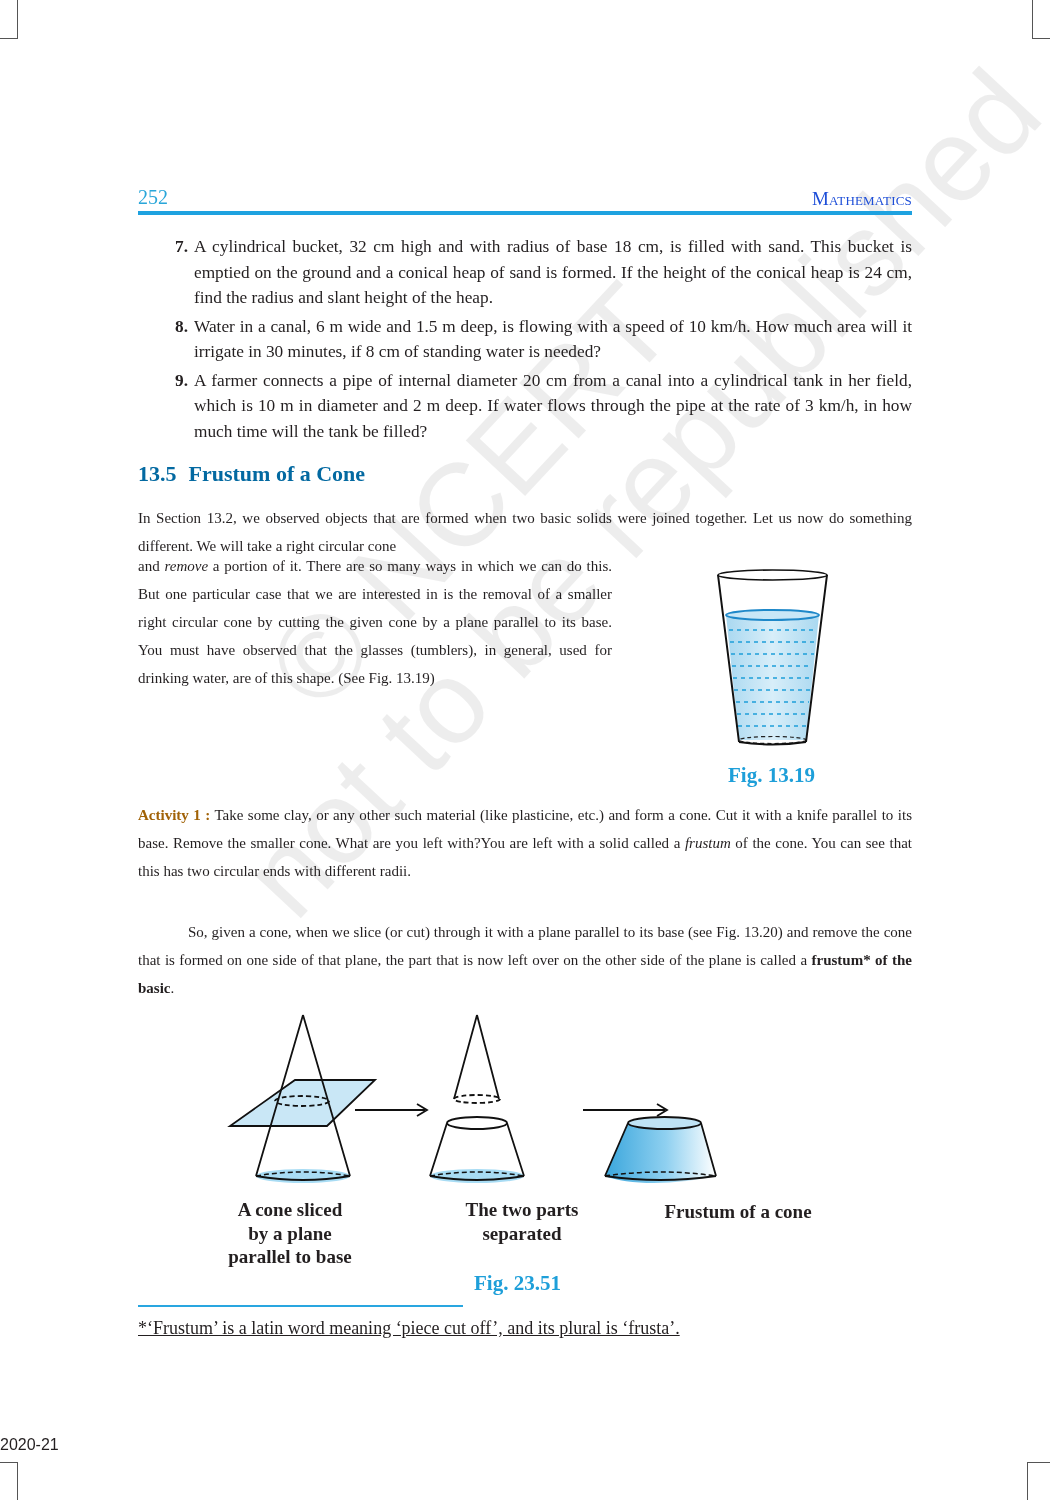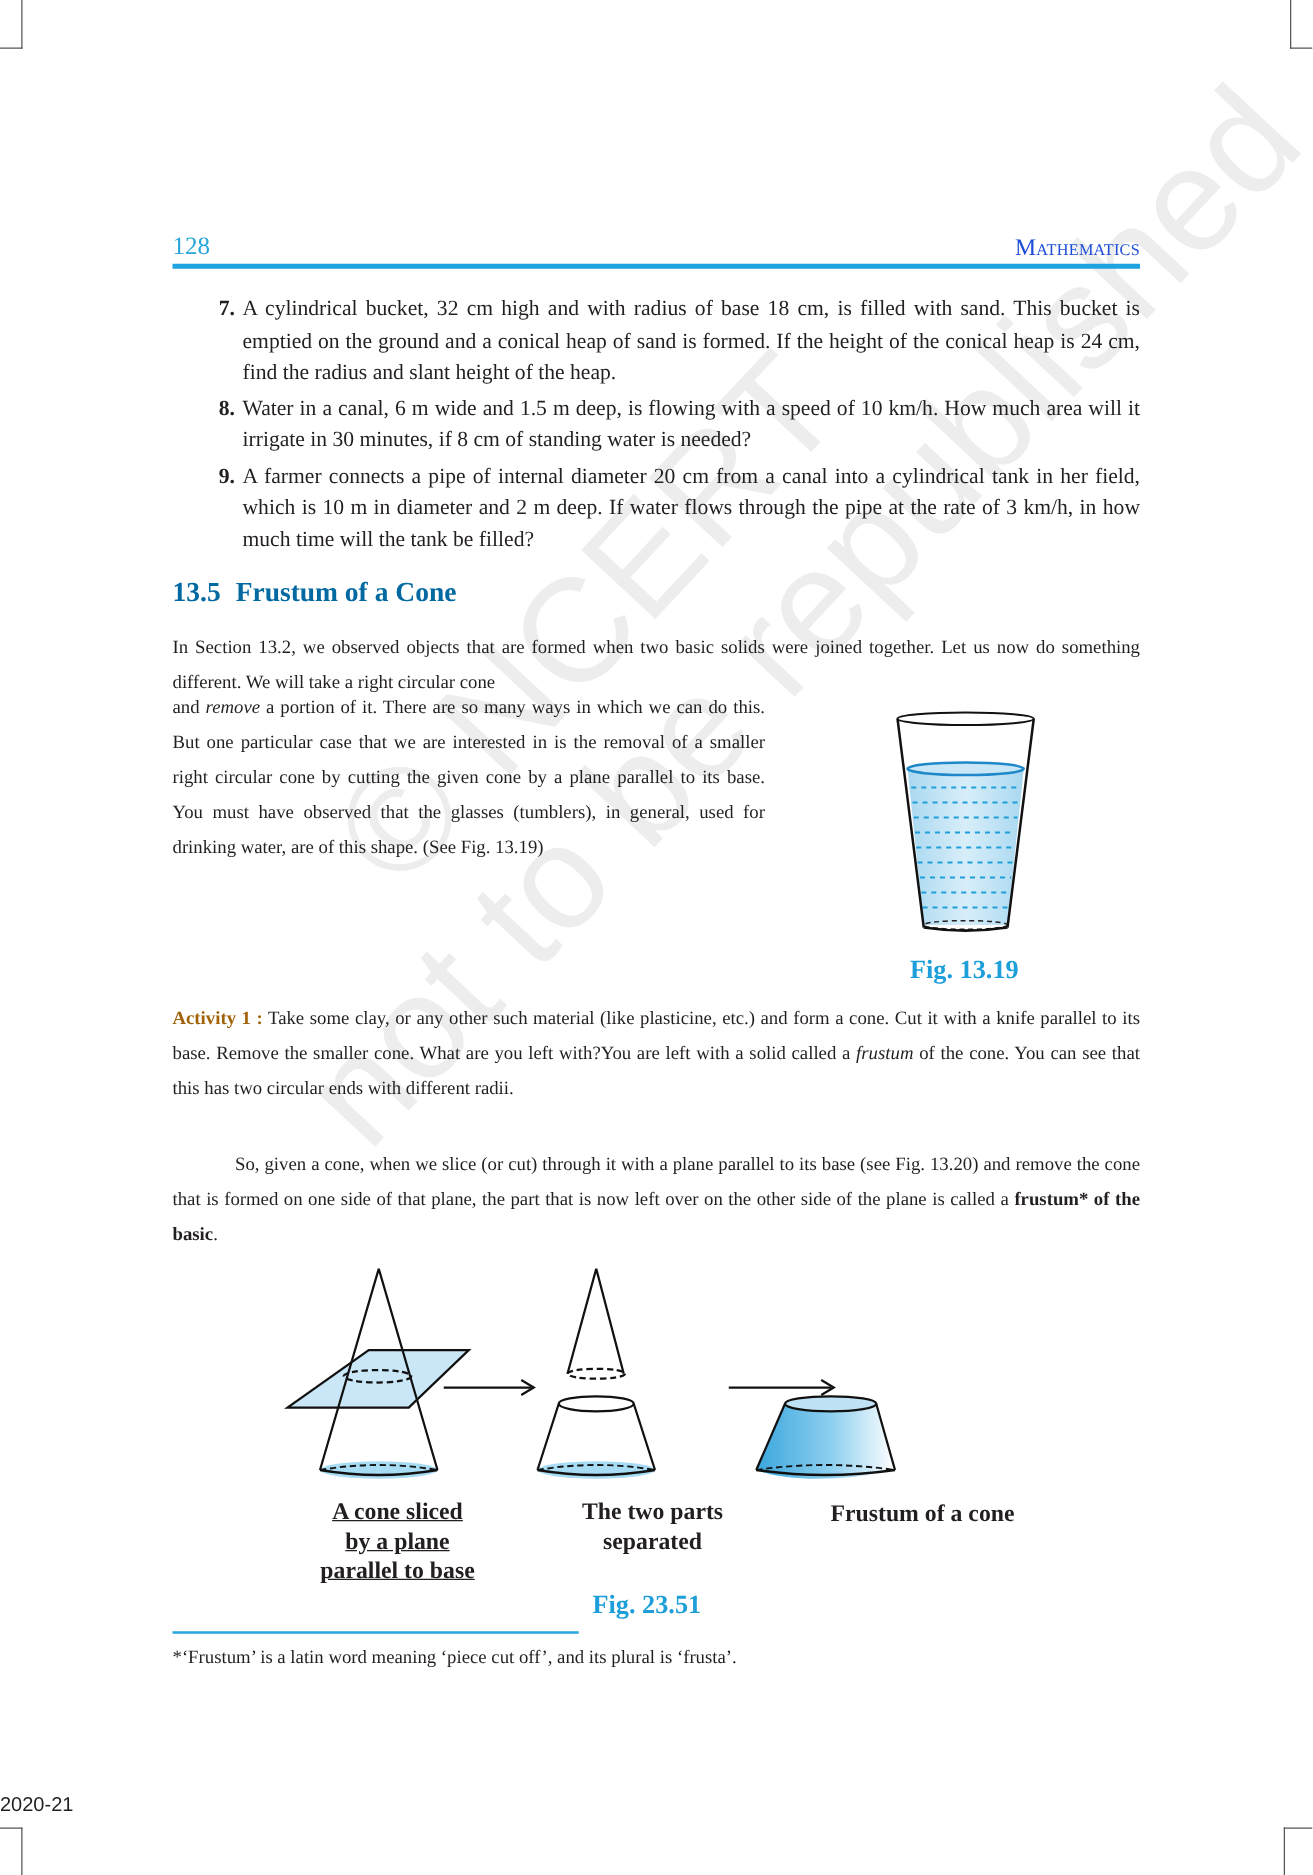--- a/index.html
+++ b/index.html
@@ -24,26 +24,26 @@
   .para { font-size:15px; line-height:28px; text-align:justify; }
   .p1 { top:504px; }
   .p1b { top:552px; width:474px; text-align:justify; }
   .fig1 { position:absolute; left:702px; top:568px; width:145px; height:180px; z-index:1; }
   .cap1 { position:absolute; left:728px; top:763px; font-size:21px; font-weight:bold; color:#1e9fd9; z-index:1; }
   .p2 { top:801px; }
   .act-label { color:#a16207; font-weight:bold; }
   .p3 { top:918px; text-indent:50px; }
   .fig2 { position:absolute; left:215px; top:1012px; width:620px; height:175px; z-index:1; }
   .lbl { position:absolute; font-size:19px; font-weight:bold; text-align:center; line-height:23.5px; z-index:1; }
-  .lbl1 { left:240px; top:1198px; width:156px;text-decoration:underline; }
+  .lbl1 { left:212px; top:1198px; width:156px; }
   .lbl2 { left:444px; top:1198px; width:156px; }
   .lbl3 { left:640px; top:1200px; width:196px; }
   .cap2 { position:absolute; left:474px; top:1271px; font-size:21px; font-weight:bold; color:#1e9fd9; z-index:1; }
   .foot-rule { position:absolute; left:138px; top:1305px; width:325px; height:2px; background:#29a6e0; }
-  .footnote { position:absolute; left:138px; top:1318px; font-size:15px; z-index:1; }
+  .footnote { position:absolute; left:138px; top:1318px; font-size:18px; z-index:1;text-decoration:underline; }
   .year { position:absolute; left:0; width:1050px; top:1436px; text-align:left;
           font-family:"Liberation Sans","DejaVu Sans",sans-serif; font-size:16px; }
 </style>
 </head>
 <body>
 
 <div class="crop" style="left:17px;top:0;width:1px;height:39px;"></div>
 <div class="crop" style="left:0;top:38px;width:18px;height:1px;"></div>
 <div class="crop" style="left:1032px;top:0;width:1px;height:39px;"></div>
 <div class="crop" style="left:1032px;top:38px;width:18px;height:1px;"></div>
@@ -51,21 +51,21 @@
 <div class="crop" style="left:0;top:1462px;width:18px;height:1px;"></div>
 <div class="crop" style="left:1027px;top:1462px;width:1px;height:38px;"></div>
 <div class="crop" style="left:1027px;top:1462px;width:23px;height:1px;"></div>
 
 <div class="watermark">
   <div style="padding-left:170px;">© NCERT</div>
   <div>not to be republished</div>
 </div>
 
 <div class="header">
-  <span class="pageno">128</span>
+  <span class="pageno">252</span>
   <span class="subject">Mathematics</span>
 </div>
 <div class="header-rule"></div>
 
 <div class="content ex-list">
   <div class="ex-item">
     <span class="ex-num">7.</span>
     <span class="ex-text">A cylindrical bucket, 32 cm high and with radius of base 18 cm, is filled with sand.  This bucket is emptied on the ground and a conical heap of sand is formed.  If the height of the conical heap is 24 cm, find the radius and slant height of the heap.</span>
   </div>
   <div class="ex-item">

